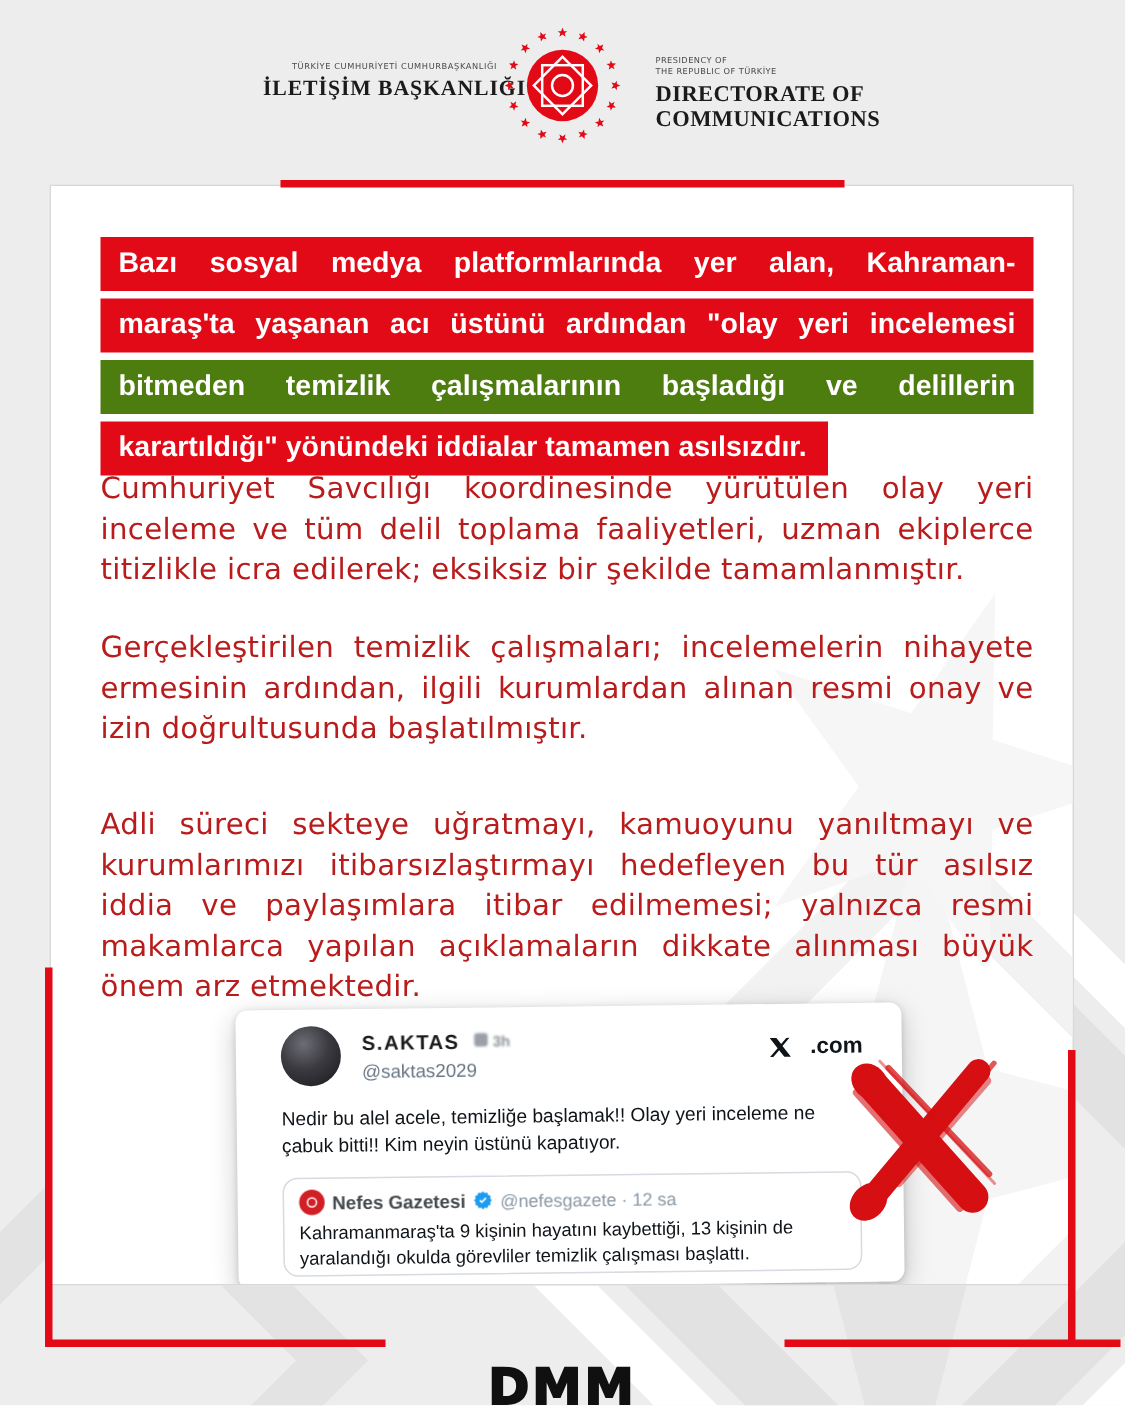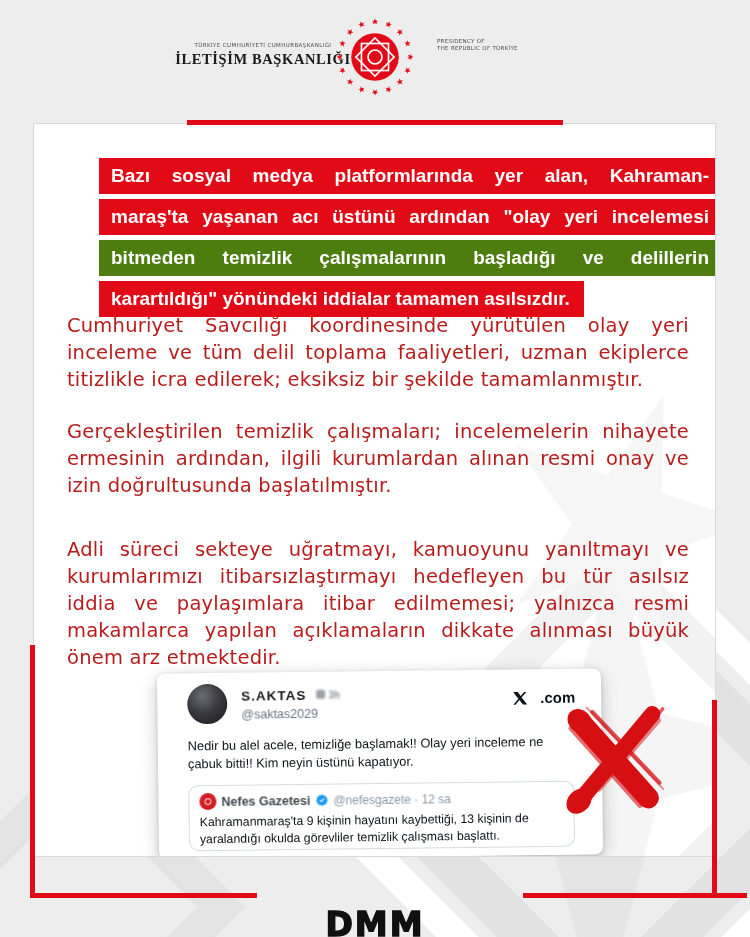--- a/index.html
+++ b/index.html
@@ -29,21 +29,21 @@
   }
   .card-wm{position:absolute; pointer-events:none;}
   .accent-top{position:absolute; left:187px; top:120px; width:376px; height:5px; z-index:4;}
   .frame{position:absolute; z-index:4;}
   
   .claim{position:absolute; left:33px; top:34px; width:622px; z-index:3;}
   .claim-line{
     display:block; width:100%; box-sizing:border-box;
     color:#fff; font-family:"Liberation Sans", sans-serif; font-weight:bold;
     font-size:19px; line-height:26px; padding:5px 12px; margin-bottom:5px;
-    text-align:justify; text-align-last:justify; white-space:nowrap;margin-left:32px;
+    text-align:justify; text-align-last:justify; white-space:nowrap;
   }
   .claim-line.last{width:fit-content; text-align-last:left; padding-right:14px;}
   
   .para{
     position:absolute; left:33px; width:622px; z-index:3;
     font-size:19.5px; line-height:27px; letter-spacing:.2px;
     color:#b91c1c; text-align:justify;
   }
   
   .tweet{
@@ -147,20 +147,24 @@
       <g fill="none" stroke="#ffffff" stroke-width="2">
         <rect x="33.5" y="33.5" width="33" height="33"></rect>
         <rect x="33.5" y="33.5" width="33" height="33" transform="rotate(45 50 50)"></rect>
         <circle cx="50" cy="50" r="8.5"></circle>
       </g>
     </svg>
 
     <div class="hdr-right">
       <div class="tiny">PRESIDENCY OF</div>
       <div class="tiny">THE REPUBLIC OF TÜRKİYE</div>
+      <div class="big">
+        <div>DIRECTORATE OF</div>
+        <div>COMMUNICATIONS</div>
+      </div>
     </div>
   </div>
 
   <div class="card">
 
     <svg class="card-wm" style="right:-130px; bottom:-130px;" width="460" height="460" viewBox="0 0 460 460">
       <g fill="none" stroke="#f2f2f2" stroke-width="38">
         <rect x="95" y="95" width="270" height="270" transform="rotate(45 230 230)"></rect>
       </g>
       <g fill="#f5f5f5">

